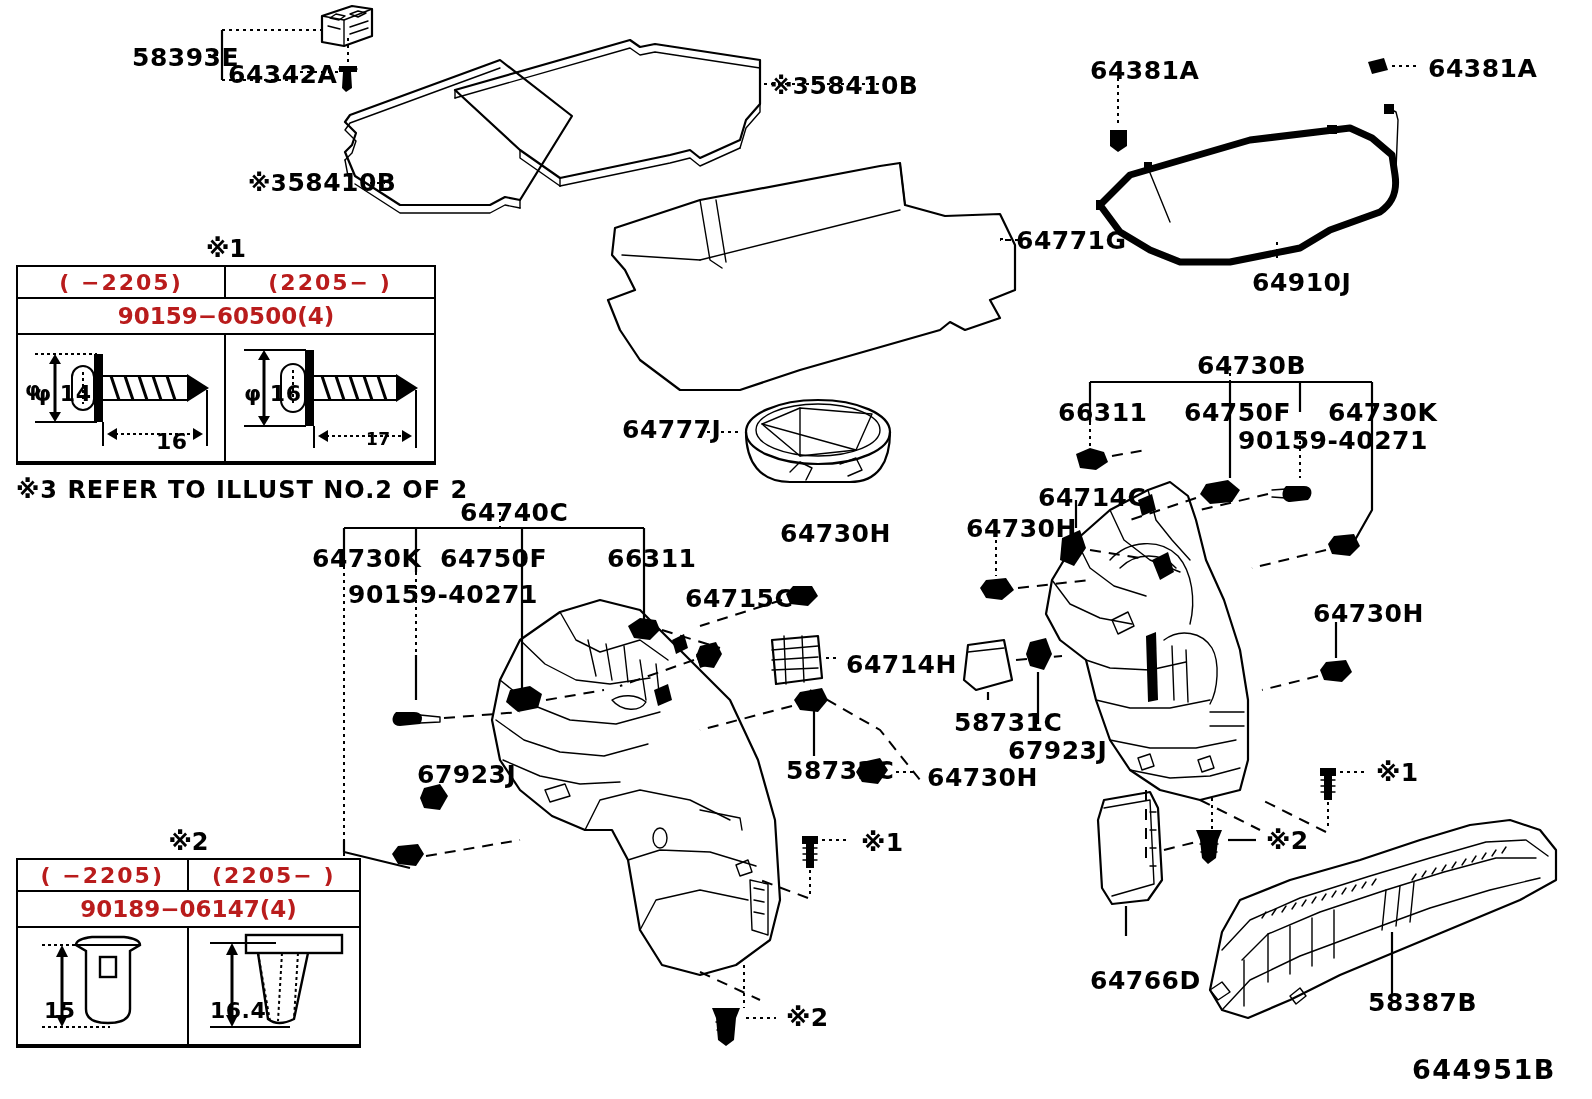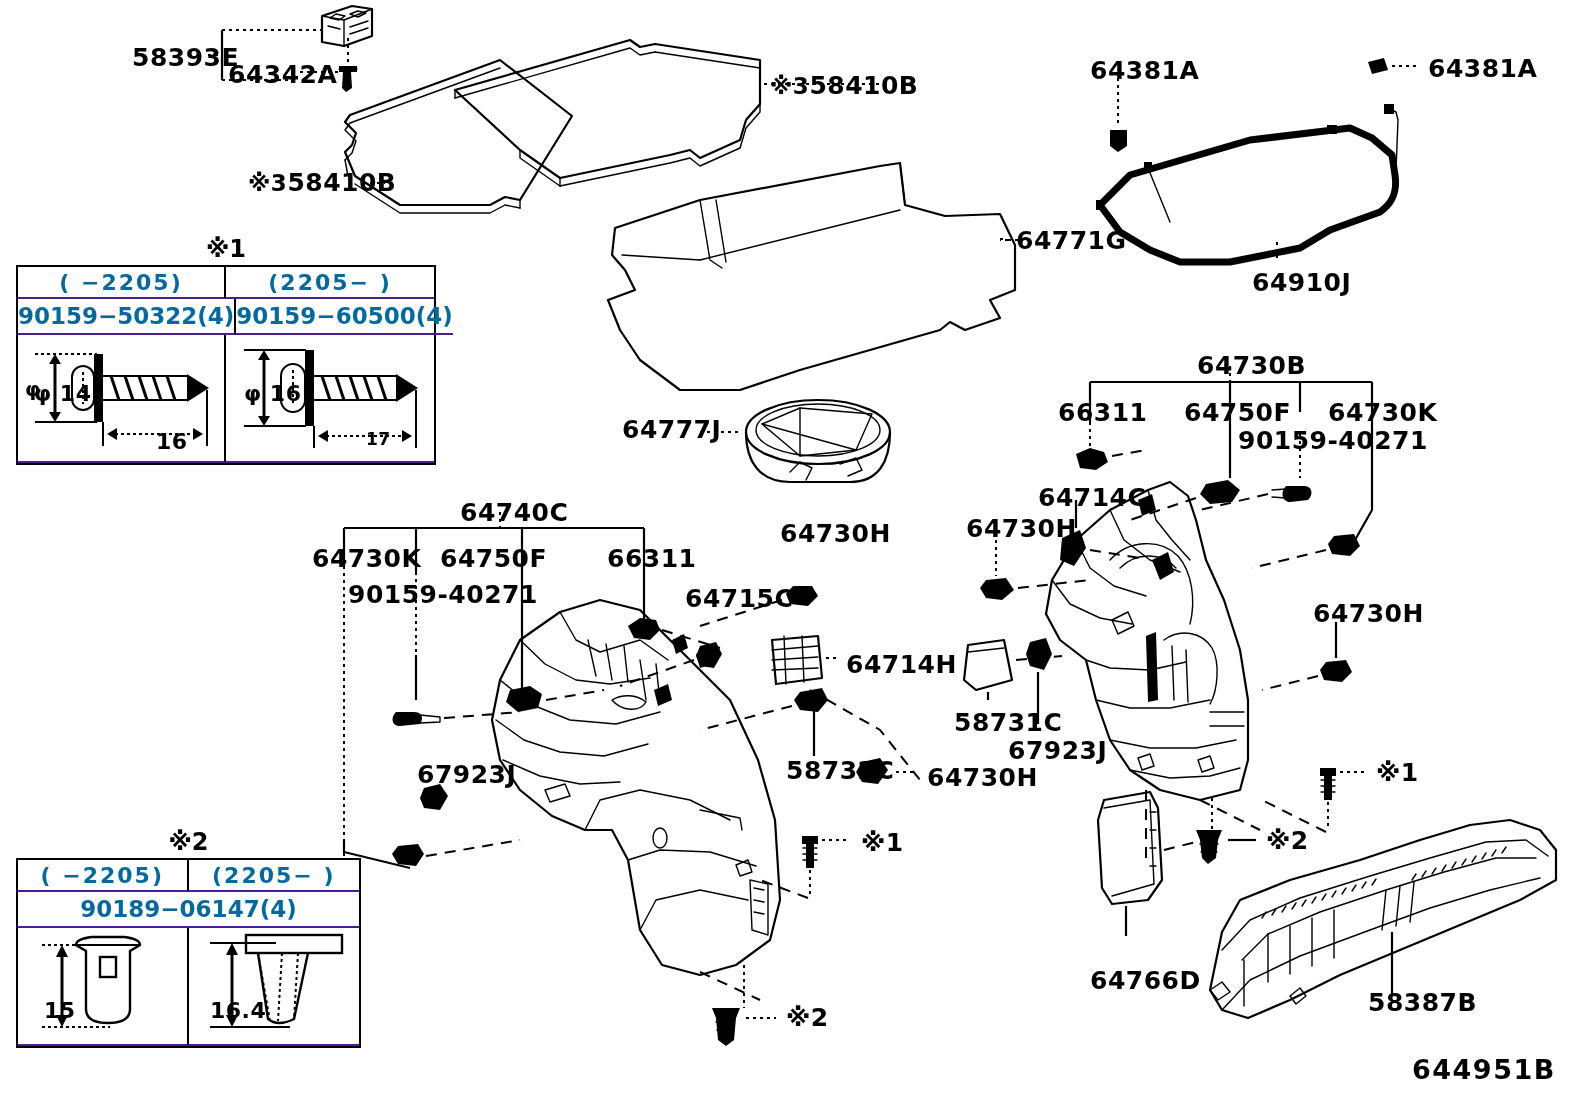--- a/index.html
+++ b/index.html
@@ -34,26 +34,26 @@
   .spec-table{
     position:absolute;
     border:2px solid #000;
     background:#fff;
     box-sizing:border-box;
   }
   .spec-table .trow{display:flex;}
   .spec-table .tcell{
     flex:1 1 50%;
     border-right:2px solid #000;
-    border-bottom:2px solid #4c1d95;
+    border-bottom:2px solid #000000;
     box-sizing:border-box;
     text-align:center;
     font-family:"DejaVu Sans", sans-serif;
     font-weight:700;
-    color:#0369a1;
+    color:#b91c1c;
     display:flex;
     align-items:center;
     justify-content:center;
     position:relative;
   }
   .spec-table .tcell:last-child{border-right:none;}
   .spec-table .trow:last-child .tcell{border-bottom:none;}
   .hdr-row .tcell{height:32px;font-size:22px;letter-spacing:2px;}
   .pn-row .tcell{height:36px;font-size:23px;letter-spacing:0px;}
   .fig-row .tcell{height:auto;padding:4px 0;}
@@ -460,21 +460,20 @@
   <div class="lbl" style="left:1376px;top:760px;">※1</div>
   <div class="lbl" style="left:1266px;top:828px;">※2</div>
 
   <div class="spec-table" style="left:16px;top:265px;width:420px;height:200px;">
     <div class="tbl-title">※1</div>
     <div class="trow hdr-row">
       <div class="tcell">(      −2205)</div>
       <div class="tcell">(2205−      )</div>
     </div>
     <div class="trow pn-row">
-      <div class="tcell">90159−50322(4)</div>
       <div class="tcell">90159−60500(4)</div>
     </div>
     <div class="trow fig-row" style="height:128px;">
       <div class="tcell">
         <svg width="205" height="124" viewBox="0 0 205 124">
           <g stroke="#000" fill="none" stroke-width="2">
             <path d="M16,18 L78,18" stroke-dasharray="3 3"></path>
             <path d="M16,86 L78,86"></path>
             <path d="M36,22 L36,82" stroke-width="3"></path>
             <path d="M30,28 L36,18 L42,28 Z" fill="#000" stroke="none"></path>
@@ -515,20 +514,21 @@
           </g>
         </svg>
       </div>
     </div>
     <div class="lbl small" style="left:16px;top:116px;font-size:22px;">φ 14</div>
     <div class="lbl small" style="left:138px;top:164px;font-size:22px;">16</div>
     <div class="lbl small" style="left:226px;top:116px;font-size:22px;">φ 16</div>
     <div class="lbl small" style="left:348px;top:164px;font-size:17px;">17</div>
   </div>
 
+  <div class="lbl note" style="left:16px;top:478px;">※3 REFER TO ILLUST NO.2 OF 2</div>
 
   <div class="spec-table" style="left:16px;top:858px;width:345px;height:190px;">
     <div class="tbl-title">※2</div>
     <div class="trow hdr-row">
       <div class="tcell">(      −2205)</div>
       <div class="tcell">(2205−      )</div>
     </div>
     <div class="trow pn-row">
       <div class="tcell">90189−06147(4)</div>
     </div>

